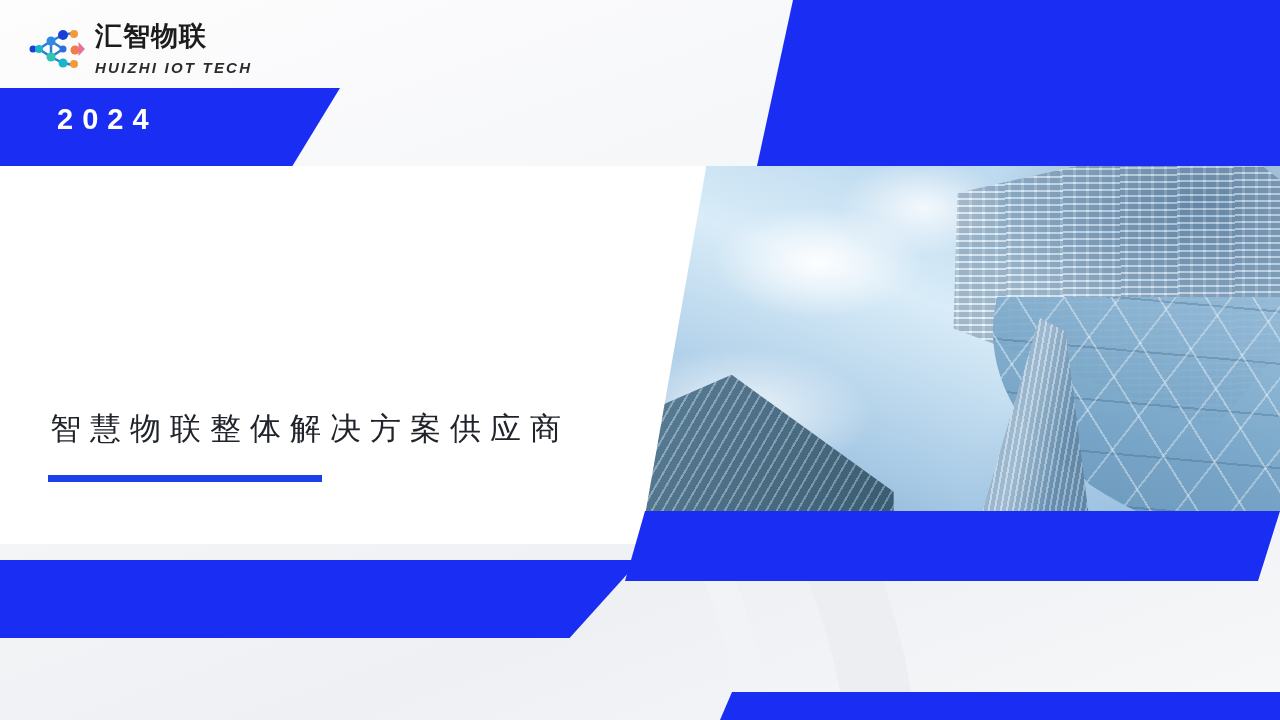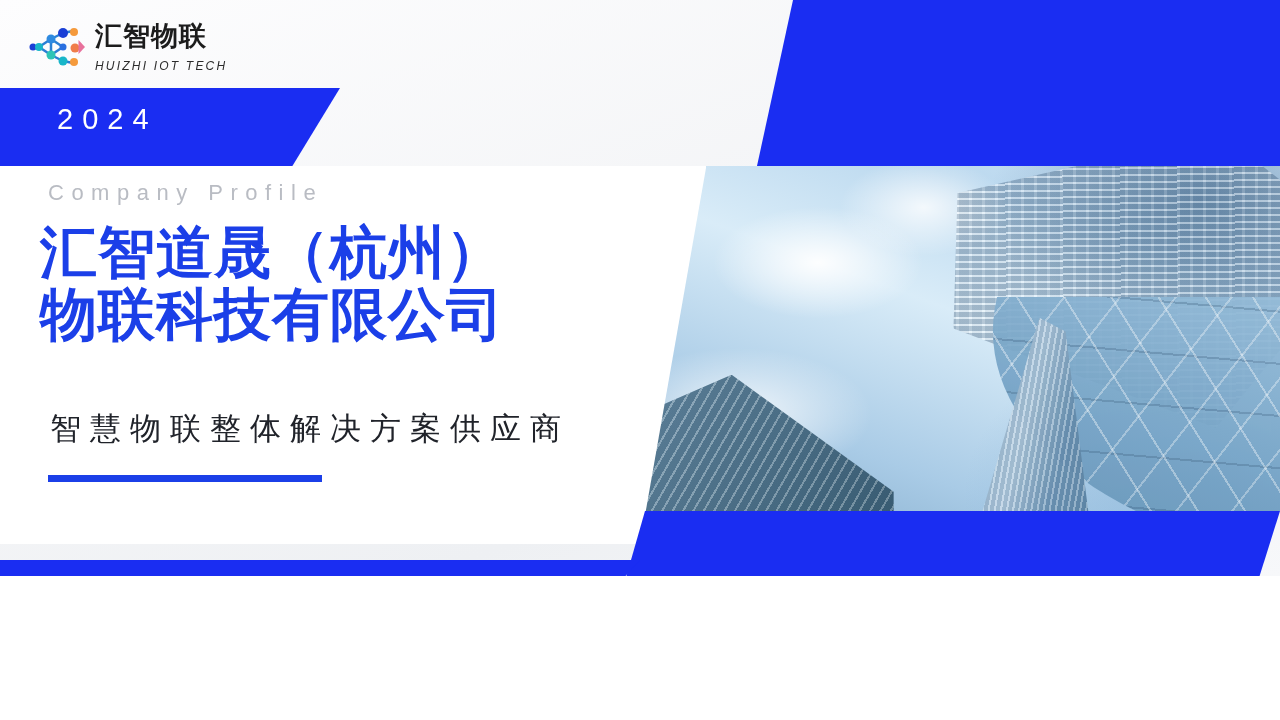--- a/index.html
+++ b/index.html
@@ -1,20 +1,20 @@
 <!DOCTYPE html>
 <html><head>
 <meta charset="utf-8">
 <style>
   html,body{margin:0;padding:0;background:#fff;}
   body{font-family:"Liberation Sans","DejaVu Sans",sans-serif;}
 
   #slide{
     position:relative;
-    width:1280px;height:576px;
+    width:1280px;height:720px;
     overflow:hidden;
     background:#ffffff;
   }
 
   
   .bg-base{
     position:absolute;inset:0;
     background:linear-gradient(160deg,#fdfdfe 0%,#f4f5f7 45%,#eef0f3 70%,#f7f8fa 100%);
   }
   .bg-arc{
@@ -179,29 +179,29 @@
     z-index:30;
   }
   .logo-mark{width:58px;height:50px;display:block;}
   .logo-text{display:flex;flex-direction:column;line-height:1;}
   .logo-cn{
     font-family:"DejaVu Sans","Liberation Sans",sans-serif;
     font-size:27px;font-weight:700;color:#1c1c1c;letter-spacing:1px;
   }
   .logo-en{
     font-family:"Liberation Sans",sans-serif;
-    font-size:12px;font-weight:400;font-style:italic;color:#2c2c2c;
+    font-size:15px;font-weight:700;font-style:italic;color:#2c2c2c;
     letter-spacing:2.2px;margin-top:11px;
   }
 
   
   .year{
     position:absolute;left:57px;top:103px;z-index:25;
     font-family:"Liberation Sans",sans-serif;
-    font-size:29px;font-weight:400;color:#ffffff;letter-spacing:9px;
+    font-size:29px;font-weight:700;color:#ffffff;letter-spacing:9px;
   }
   .eyebrow{
     position:absolute;left:48px;top:180px;z-index:25;
     font-family:"Liberation Sans",sans-serif;
     font-size:22px;font-weight:400;color:#b9bcc3;letter-spacing:7.5px;
   }
   .title-block{
     position:absolute;left:40px;top:222px;z-index:25;
   }
   .title-line{
@@ -281,23 +281,18 @@
       <circle cx="92" cy="80" r="8" fill="#f59a3c"></circle>
       <path d="M101 36 L114 50 L101 64 Z" fill="#e8719c"></path>
     </svg>
     <div class="logo-text">
       <span class="logo-cn">汇智物联</span>
       <span class="logo-en">HUIZHI IOT TECH</span>
     </div>
   </div>
 
   <div class="year">2024</div>
-  <div class="eyebrow">Company Profile</div>
-
-  <div class="title-block">
-    <div class="title-line">汇智道晟（杭州）</div>
-    <div class="title-line">物联科技有限公司</div>
-  </div>
+
 
   <div class="subtitle">智慧物联整体解决方案供应商</div>
   <div class="rule"></div>
 
 </div>
 
 </body></html>

